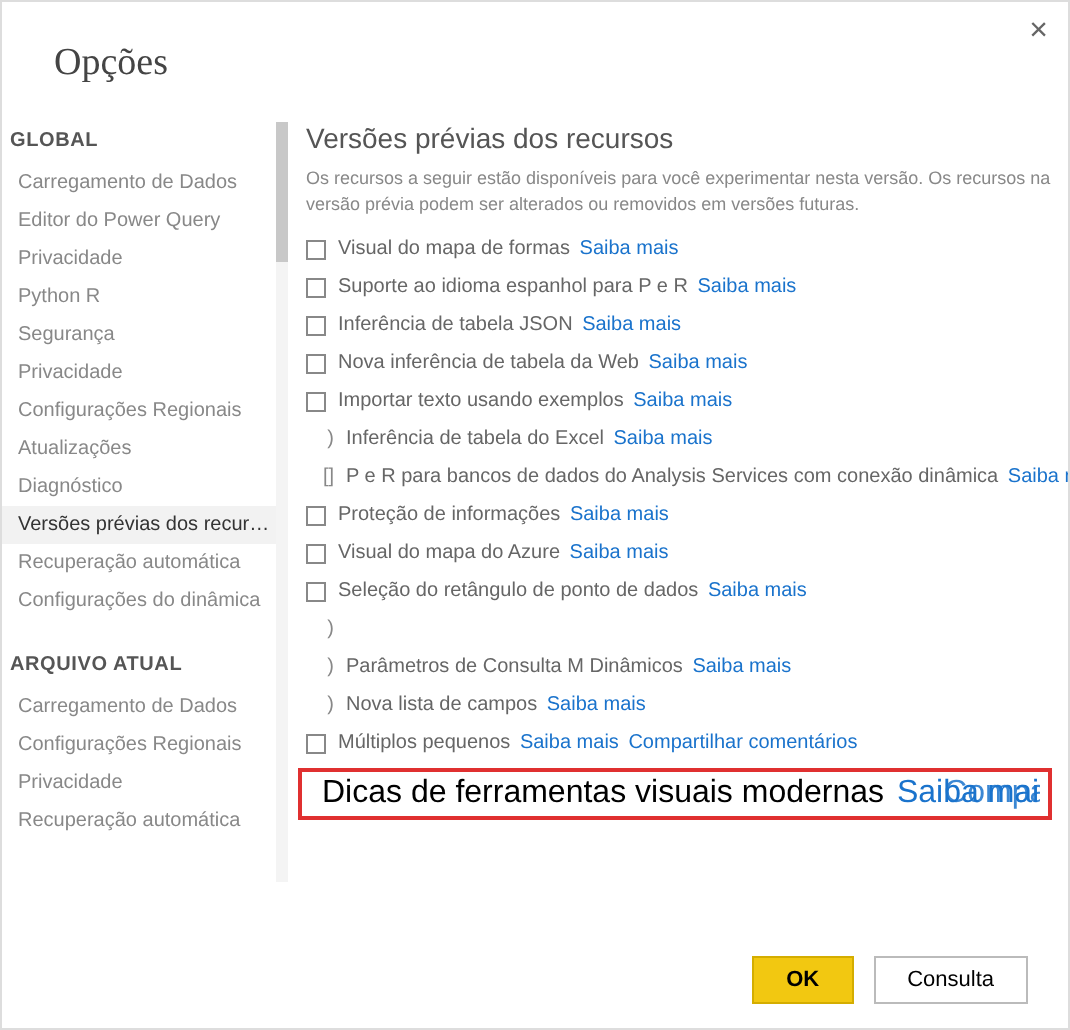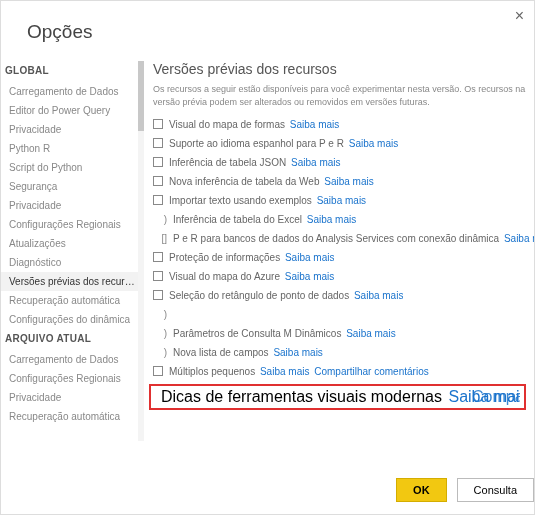--- a/index.html
+++ b/index.html
@@ -17,20 +17,21 @@
     top: 6px; right: 10px;
     font-size: 16px;
     color: #666;
     cursor: pointer;
   }
   .dialog-title {
     font-size: 19px;
     font-weight: 300;
     color: #444;
     padding: 20px 0 18px 26px;
+    font-family: Liberation Serif, serif;
   }
   .main {
     display: flex;
   }
   .sidebar {
     width: 138px;
     flex-shrink: 0;
     font-size: 10px;
     color: #555;
     border-right: 1px solid #fff;
@@ -83,21 +84,21 @@
   }
   .section-desc {
     font-size: 9px;
     color: #888;
     line-height: 1.4;
     margin-bottom: 10px;
     padding-right: 4px;
   }
   .opt-row {
     display: flex;
-    align-items: flex-start;
+    align-items: center;
     gap: 6px;
     font-size: 10px;
     color: #666;
     margin-bottom: 6px;
     line-height: 1.3;
   }
   .opt-row .cb {
     width: 10px;
     height: 10px;
     border: 1px solid #888;
@@ -119,21 +120,21 @@
     padding: 2px 4px;
     margin-left: -4px;
     margin-right: 8px;
     display: flex;
     align-items: flex-start;
     gap: 6px;
   }
   .footer {
     position: absolute;
     bottom: 12px;
-    right: 0;
+    right: 20px;
     display: flex;
     gap: 10px;
   }
   .btn {
     font-size: 11px;
     padding: 5px 16px;
     border: 1px solid #bbb;
     background: #fff;
     cursor: pointer;
     font-family: inherit;
@@ -154,31 +155,30 @@
   <div class="sidebar">
     <div class="scrollbar">
       <div class="scrollbar-thumb"></div>
     </div>
     <div class="side-header">GLOBAL</div>
     <div id="global-list">
         <div class="side-item">Carregamento de Dados</div>
         <div class="side-item">Editor do Power Query</div>
         <div class="side-item">Privacidade</div>
         <div class="side-item">Python R</div>
-        <div class="side-item">Script do Python</div>
         <div class="side-item">Segurança</div>
         <div class="side-item">Privacidade</div>
         <div class="side-item">Configurações Regionais</div>
         <div class="side-item">Atualizações</div>
         <div class="side-item">Diagnóstico</div>
         <div class="side-item active">Versões prévias dos recursos</div>
         <div class="side-item">Recuperação automática</div>
         <div class="side-item">Configurações do dinâmica</div>
       </div>
-    <div class="side-header" style="margin-top:0">ARQUIVO ATUAL</div>
+    <div class="side-header" style="margin-top:13px">ARQUIVO ATUAL</div>
     <div id="current-list">
         <div class="side-item">Carregamento de Dados</div>
         <div class="side-item">Configurações Regionais</div>
         <div class="side-item">Privacidade</div>
         <div class="side-item">Recuperação automática</div>
       </div>
   </div>
 
   <div class="content">
     <div class="section-title">Versões prévias dos recursos</div>

